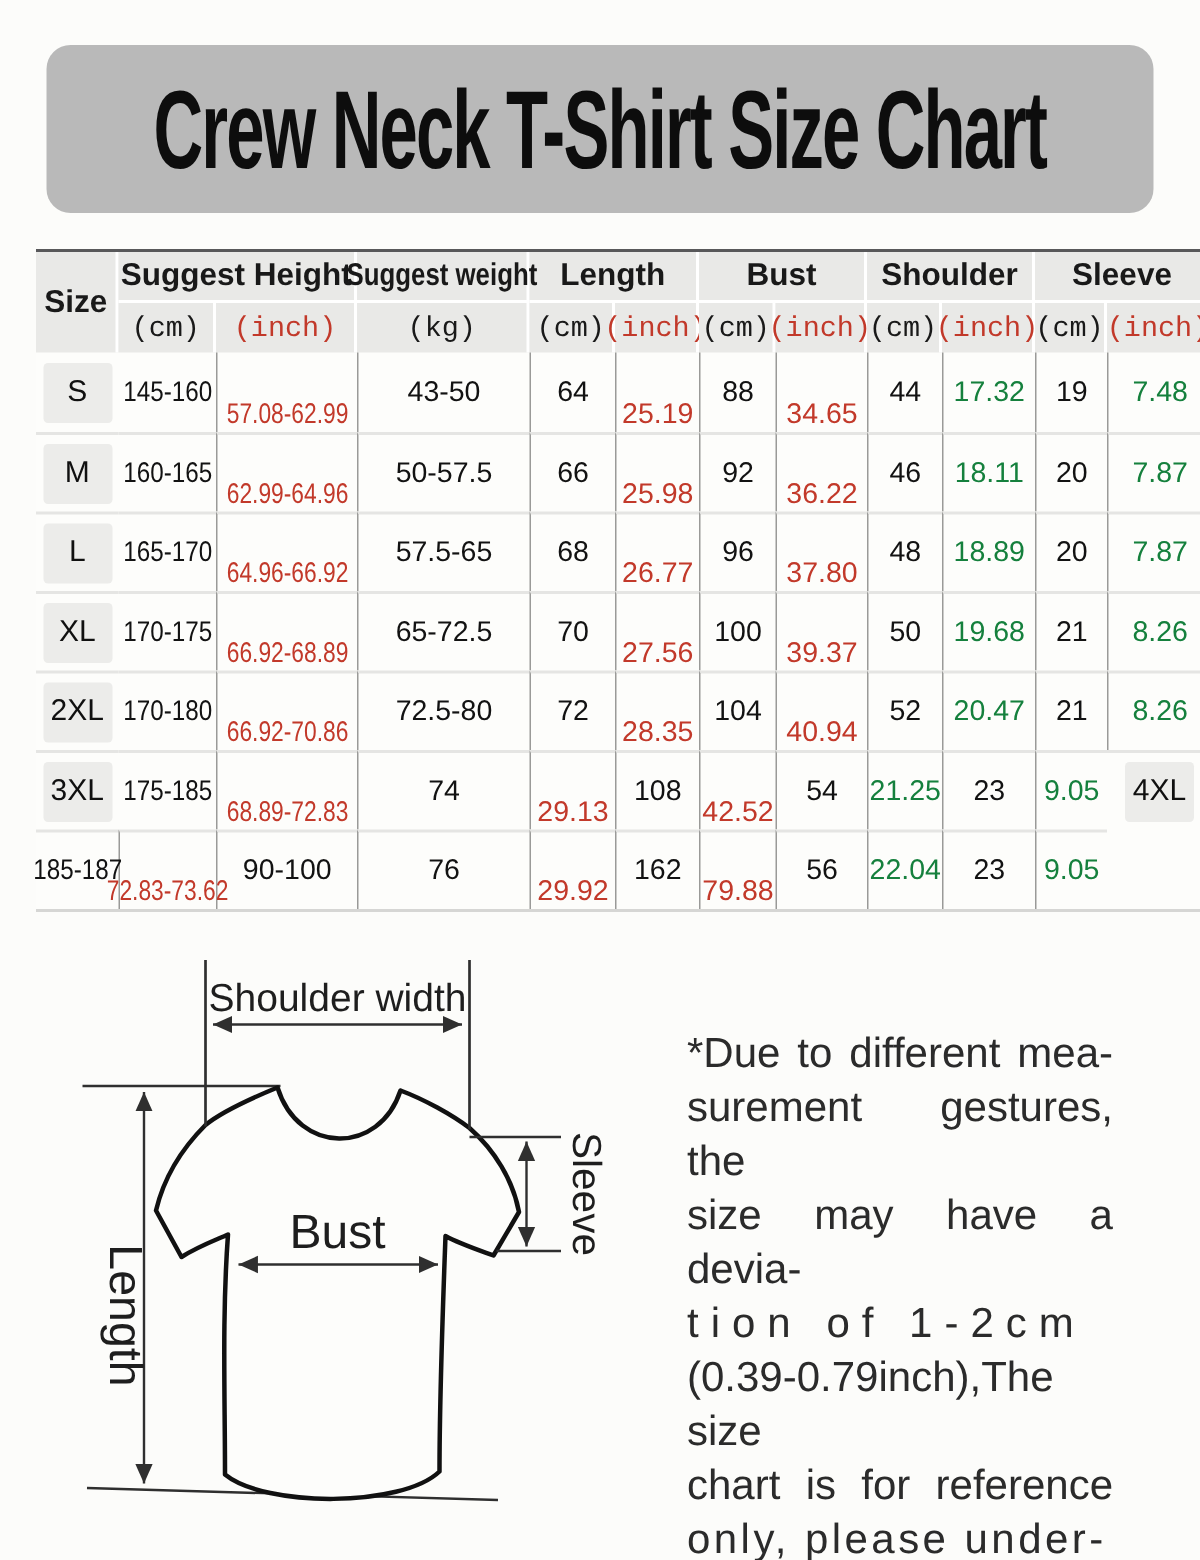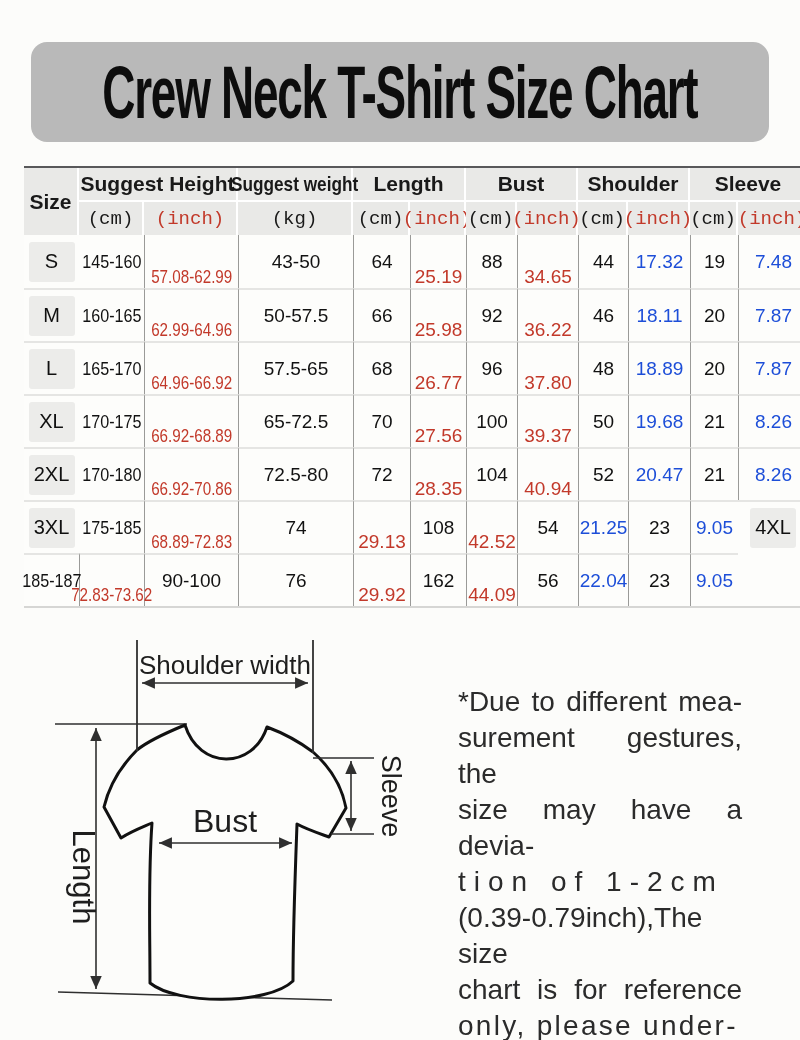--- a/index.html
+++ b/index.html
@@ -1,21 +1,21 @@
 <!DOCTYPE html>
 <html><head>
 <meta charset="utf-8">
 <style>
   html,body{margin:0;padding:0;background:#ffffff;}
   .page{position:relative;width:800px;height:1040px;background:#fcfcfa;overflow:hidden;
         font-family:"Liberation Sans",sans-serif;}
 
   
-  .banner{position:absolute;left:31px;top:30px;width:738px;height:100px;background:#b9b9b9;
-          border-radius:16px;display:flex;align-items:center;justify-content:center;margin-top:12px;}
+  .banner{position:absolute;left:31px;top:30px;width:738px;height:112px;background:#b9b9b9;
+          border-radius:16px;display:flex;align-items:center;justify-content:center;}
   .banner h1{margin:0;font-size:74px;font-weight:bold;color:#0d0d0d;letter-spacing:-2px;
              white-space:nowrap;transform:scaleX(.62);}
 
   
   .tablewrap{position:absolute;left:24px;top:166px;width:784px;}
   .hgrid,.bgrid{display:grid;
       grid-template-columns:55px 65px 94px 115px 57px 56px 51px 61px 50px 62px 48px 70px;}
   .hgrid{grid-template-rows:34px 33px;border-top:2px solid #58585a;}
   .hc{background:#e9e9e7;display:flex;align-items:center;justify-content:center;
       border-right:2px solid #fff;color:#191919;box-sizing:border-box;}
@@ -33,21 +33,21 @@
   .bgrid{grid-auto-rows:53px;border-bottom:2px solid #d6d6d4;border-right:1px solid #c4c4c2;
          background:#fdfdfb;}
   .bcell{display:flex;align-items:center;justify-content:center;font-size:19px;color:#121212;
          box-sizing:border-box;}
   .bcell.vl{border-left:1px solid #9a9a98;}
   .bcell.rt{border-top:2px solid #e5e5e3;}
   .bcell>span{white-space:nowrap;}
   .cx85>span{transform:scaleX(.85);}
   .cx80>span{transform:scaleX(.80);}
   .red{color:#c2392a;align-items:flex-end;}
-  .maroon{color:#1d4ed8;}
+  .maroon{color:#15803d;}
   .chip{background:#ececea;border-radius:3px;width:46px;height:40px;display:flex;
         align-items:center;justify-content:center;font-size:20px;color:#101010;}
 
   
   .diagram{position:absolute;left:0;top:620px;}
   .diagram text{font-family:"Liberation Sans",sans-serif;fill:#1e1e1e;}
 
   
   .disclaimer{position:absolute;left:458px;top:684px;width:284px;font-size:28px;
               line-height:36px;color:#2b2b2b;}
@@ -316,21 +316,21 @@
         <div class="bcell vl rt">
           <span>76</span>
         </div>
         <div class="bcell vl rt red">
           <span>29.92</span>
         </div>
         <div class="bcell vl rt">
           <span>162</span>
         </div>
         <div class="bcell vl rt red">
-          <span>44.09</span>
+          <span>79.88</span>
         </div>
         <div class="bcell vl rt">
           <span>56</span>
         </div>
         <div class="bcell vl rt maroon">
           <span>22.04</span>
         </div>
         <div class="bcell vl rt">
           <span>23</span>
         </div>

